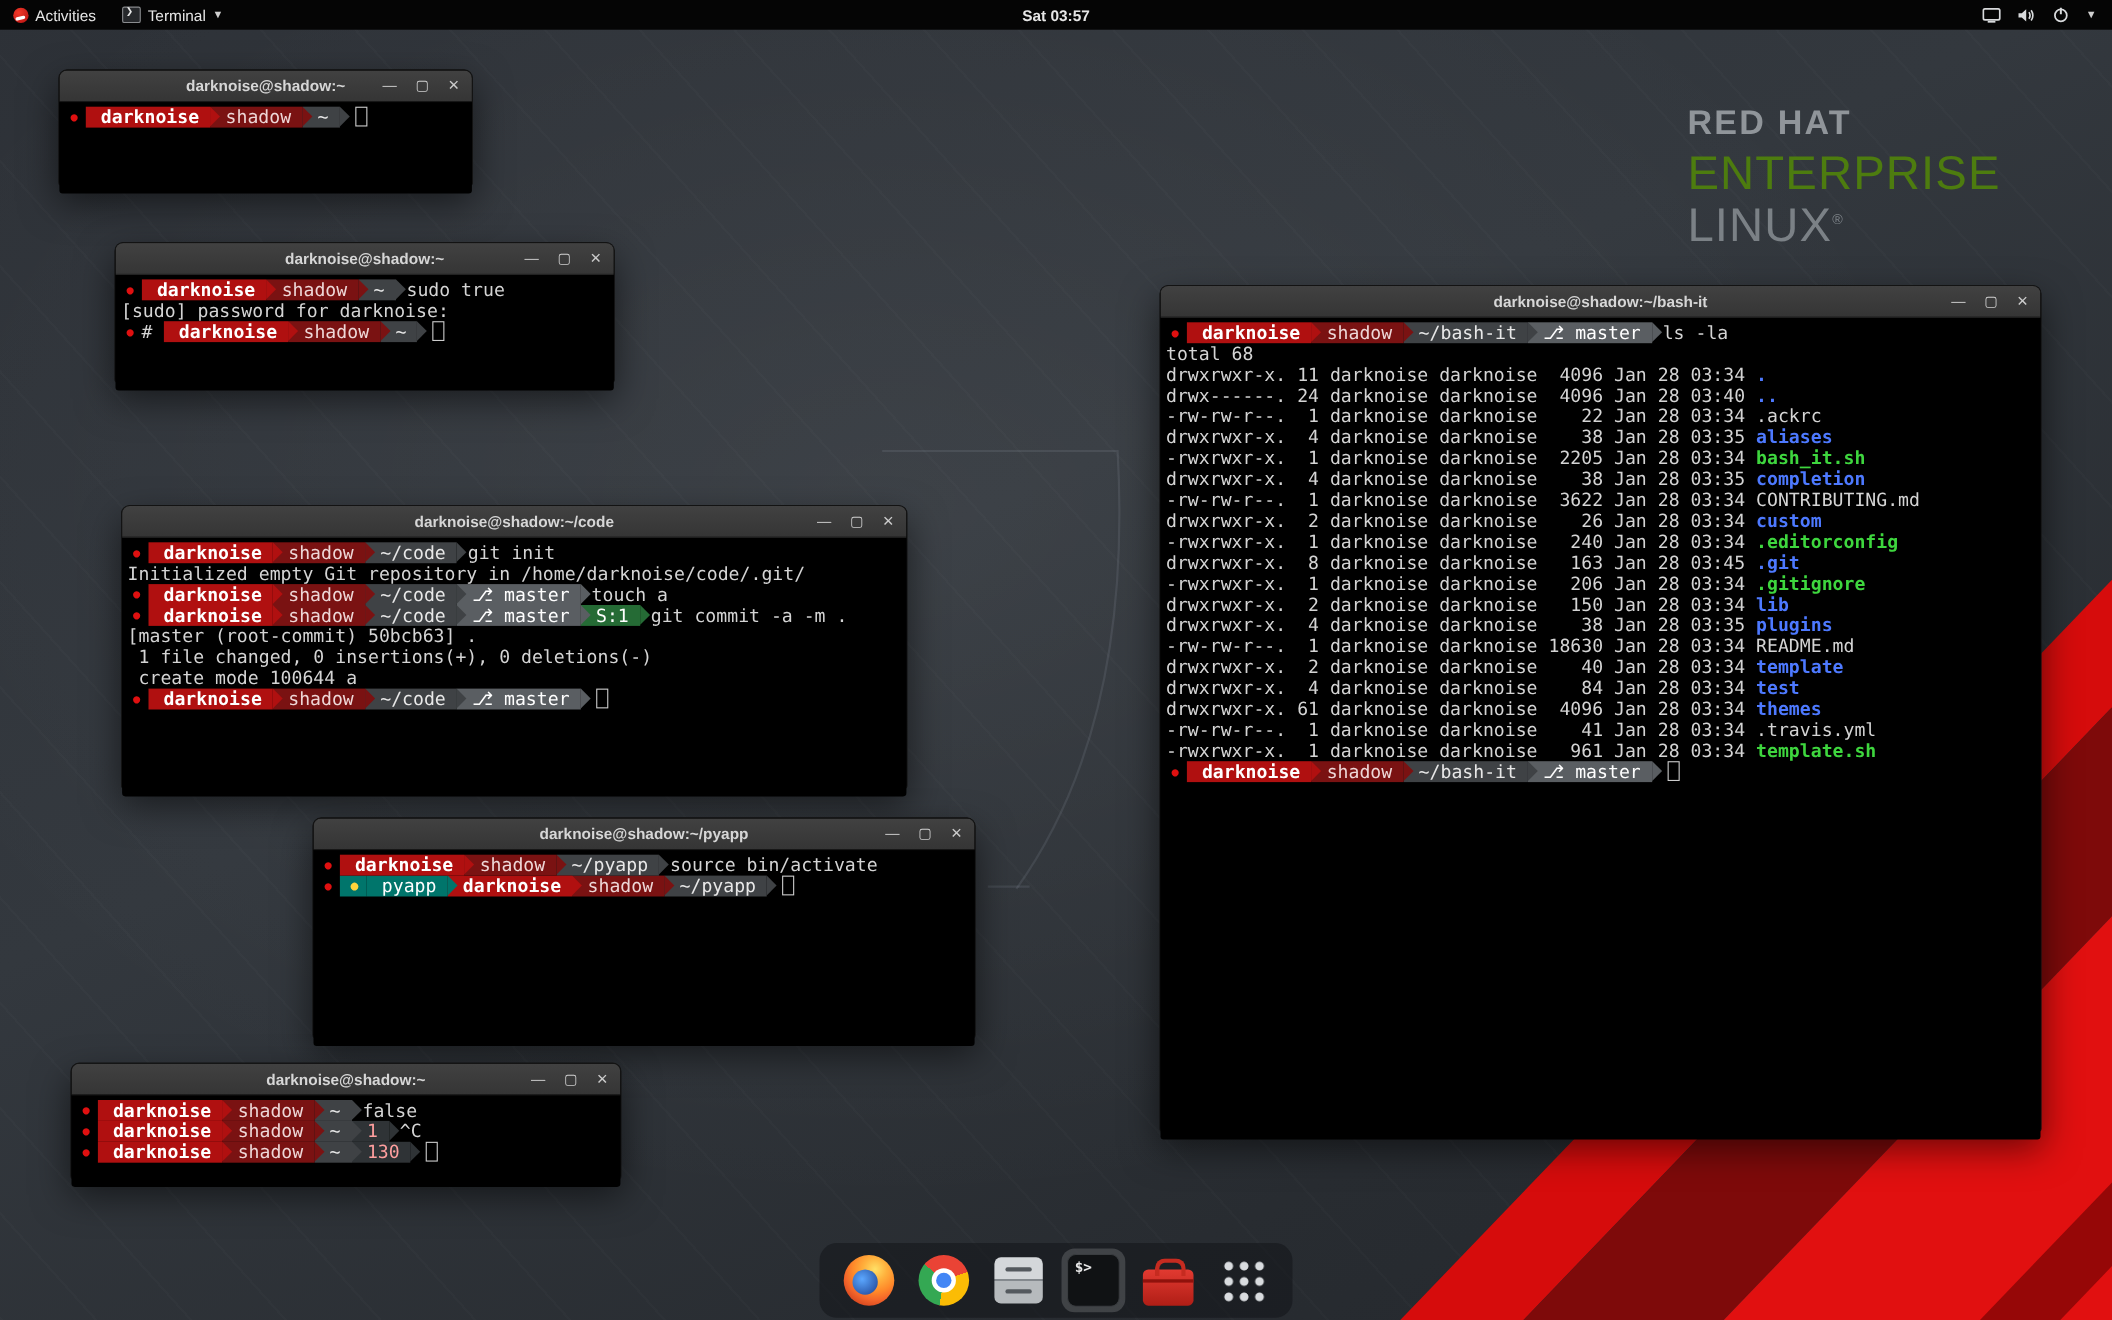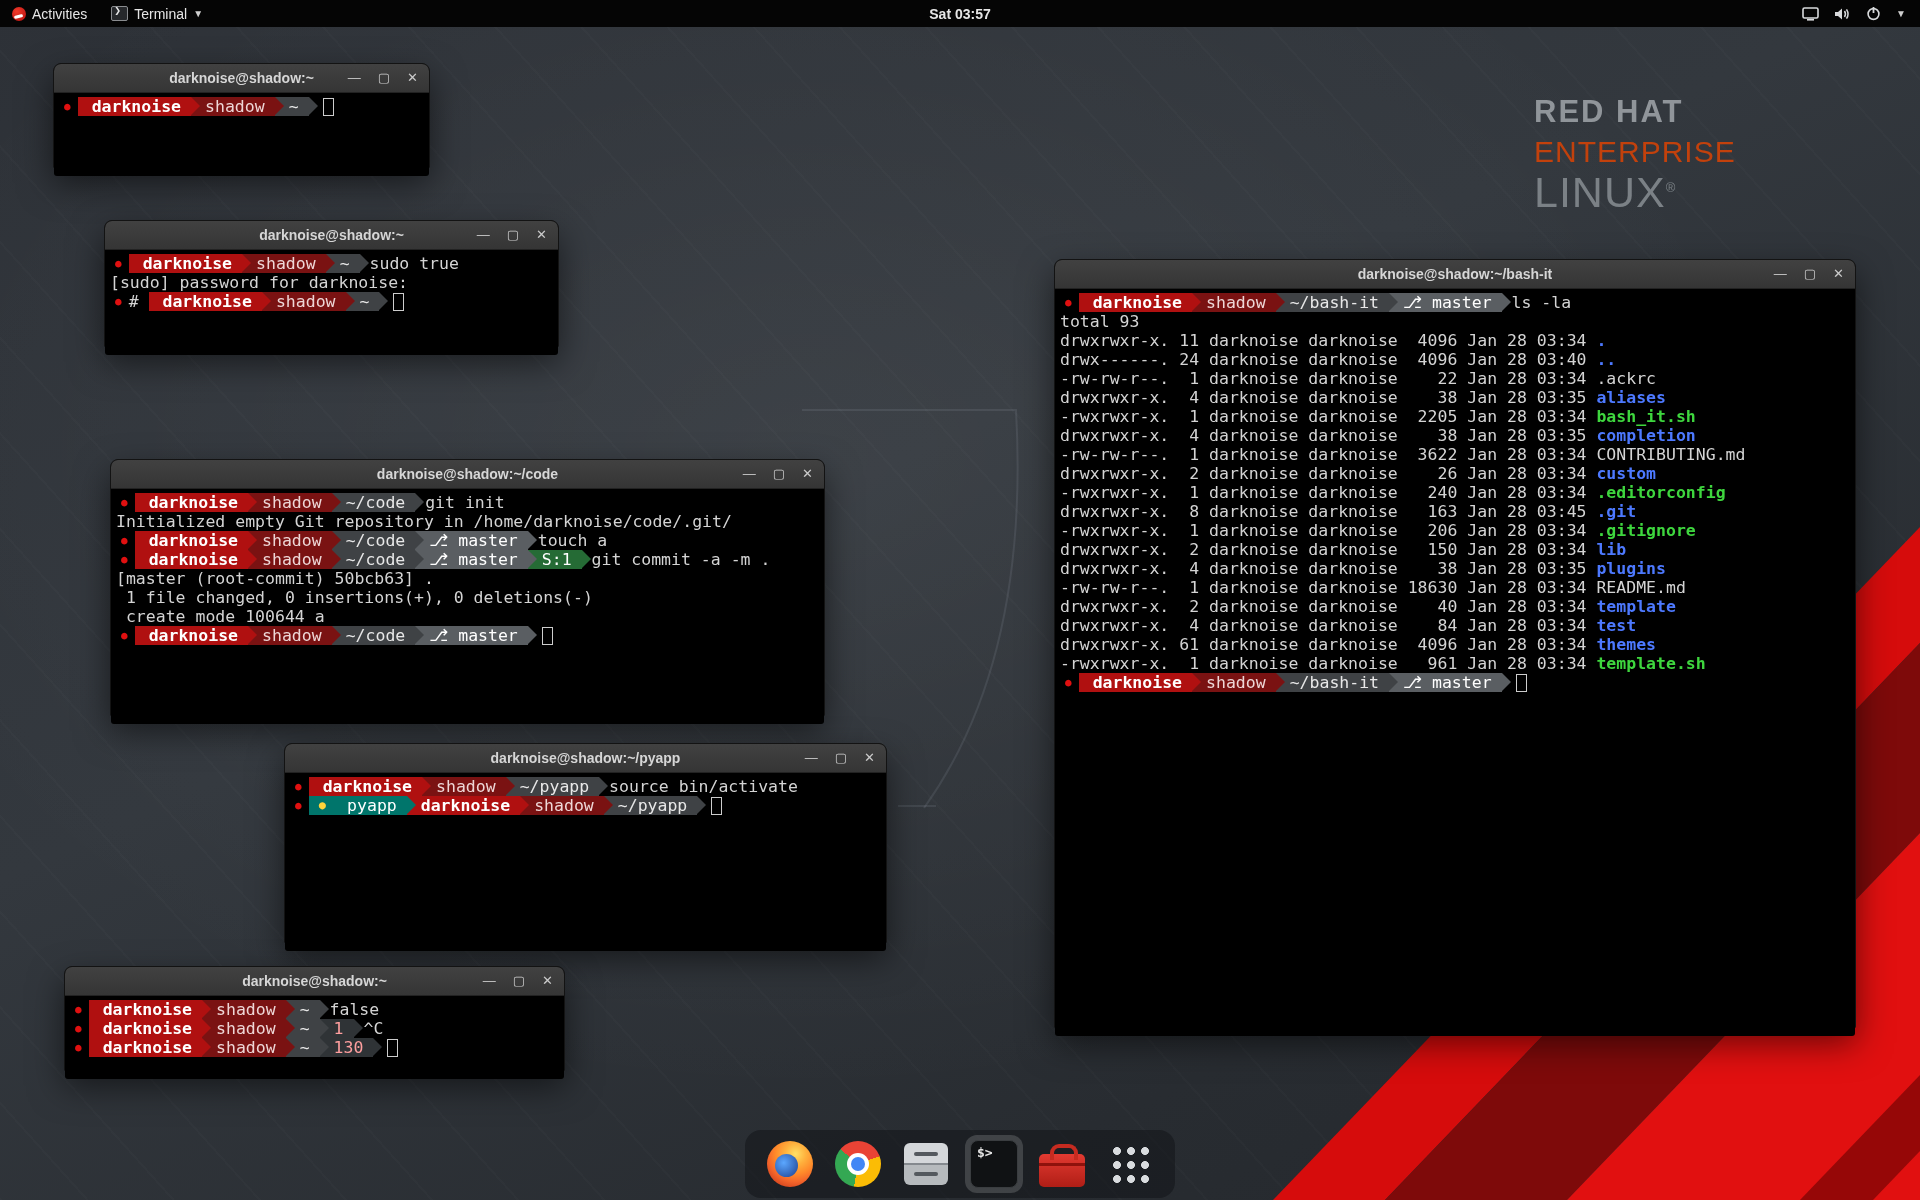--- a/index.html
+++ b/index.html
@@ -9,21 +9,21 @@
   
   .texture{position:absolute;inset:0;z-index:1;pointer-events:none;
     background:repeating-linear-gradient(48deg,rgba(255,255,255,.016) 0 2px,transparent 2px 64px);}
   .vignette{position:absolute;inset:0;z-index:1;pointer-events:none;
     background:radial-gradient(ellipse at 42% 38%,rgba(255,255,255,.05),transparent 62%);}
   .artsvg{position:absolute;inset:0;z-index:1;pointer-events:none;}
 
   
   .brand{position:absolute;left:1534px;top:96px;z-index:2;line-height:1;}
   .brand .l1{font-size:31px;font-weight:bold;letter-spacing:2px;color:#90959a;}
-  .brand .l2{font-size:30px;letter-spacing:1px;color:#c2410c;margin-top:10px;}
+  .brand .l2{font-size:43px;letter-spacing:1px;color:#4d7c0f;margin-top:10px;}
   .brand .l3{font-size:43px;letter-spacing:1px;color:#7b8186;margin-top:4px;}
   .brand sup{font-size:13px;color:#7b8186;}
 
   
   .topbar{position:absolute;top:0;left:0;right:0;height:27px;background:#050505;z-index:100;
     display:flex;align-items:center;color:#e6e6e6;font-size:14px;}
   .tb-item{display:flex;align-items:center;gap:6px;padding:0 12px;height:100%;cursor:default;}
   .hat-ico{width:14px;height:14px;border-radius:50%;background:radial-gradient(circle at 35% 32%,#f13a2a,#b50f0f);position:relative;}
   .hat-ico::after{content:"";position:absolute;left:2px;bottom:3px;width:9px;height:3px;background:#fff;border-radius:2px;transform:rotate(-14deg);}
   .term-ico{width:15px;height:13px;background:#26282b;border:1px solid #8a8c8f;border-radius:2px;position:relative;}
@@ -240,38 +240,39 @@
   <div class="tb">
     <span class="tbt">darknoise@shadow:~/bash-it</span>
     <span class="tbc">
       <span class="tbb">—</span>
       <span class="tbb">▢</span>
       <span class="tbb">✕</span>
     </span>
   </div>
   <div class="tbody">
       <div class="tl"><span class="tk-hat">●</span><span class="tk-u seg" style="z-index: 49;">darknoise</span><span class="tk-h seg" style="z-index: 48;">shadow</span><span class="tk-p seg" style="z-index: 47;">~/bash-it</span><span class="tk-b seg" style="z-index: 46;">⎇ master</span><span class="tk-t"> ls -la</span></div>
-      <div class="tl"><span class="tk-t">total 93</span></div>
+      <div class="tl"><span class="tk-t">total 68</span></div>
       <div class="tl"><span class="tk-t">drwxrwxr-x. 11 darknoise darknoise  4096 Jan 28 03:34 </span><span class="tk-dir">.</span></div>
       <div class="tl"><span class="tk-t">drwx------. 24 darknoise darknoise  4096 Jan 28 03:40 </span><span class="tk-dir">..</span></div>
       <div class="tl"><span class="tk-t">-rw-rw-r--.  1 darknoise darknoise    22 Jan 28 03:34 .ackrc</span></div>
       <div class="tl"><span class="tk-t">drwxrwxr-x.  4 darknoise darknoise    38 Jan 28 03:35 </span><span class="tk-dir">aliases</span></div>
       <div class="tl"><span class="tk-t">-rwxrwxr-x.  1 darknoise darknoise  2205 Jan 28 03:34 </span><span class="tk-exe">bash_it.sh</span></div>
       <div class="tl"><span class="tk-t">drwxrwxr-x.  4 darknoise darknoise    38 Jan 28 03:35 </span><span class="tk-dir">completion</span></div>
       <div class="tl"><span class="tk-t">-rw-rw-r--.  1 darknoise darknoise  3622 Jan 28 03:34 CONTRIBUTING.md</span></div>
       <div class="tl"><span class="tk-t">drwxrwxr-x.  2 darknoise darknoise    26 Jan 28 03:34 </span><span class="tk-dir">custom</span></div>
       <div class="tl"><span class="tk-t">-rwxrwxr-x.  1 darknoise darknoise   240 Jan 28 03:34 </span><span class="tk-exe">.editorconfig</span></div>
       <div class="tl"><span class="tk-t">drwxrwxr-x.  8 darknoise darknoise   163 Jan 28 03:45 </span><span class="tk-dir">.git</span></div>
       <div class="tl"><span class="tk-t">-rwxrwxr-x.  1 darknoise darknoise   206 Jan 28 03:34 </span><span class="tk-exe">.gitignore</span></div>
       <div class="tl"><span class="tk-t">drwxrwxr-x.  2 darknoise darknoise   150 Jan 28 03:34 </span><span class="tk-dir">lib</span></div>
       <div class="tl"><span class="tk-t">drwxrwxr-x.  4 darknoise darknoise    38 Jan 28 03:35 </span><span class="tk-dir">plugins</span></div>
       <div class="tl"><span class="tk-t">-rw-rw-r--.  1 darknoise darknoise 18630 Jan 28 03:34 README.md</span></div>
       <div class="tl"><span class="tk-t">drwxrwxr-x.  2 darknoise darknoise    40 Jan 28 03:34 </span><span class="tk-dir">template</span></div>
       <div class="tl"><span class="tk-t">drwxrwxr-x.  4 darknoise darknoise    84 Jan 28 03:34 </span><span class="tk-dir">test</span></div>
       <div class="tl"><span class="tk-t">drwxrwxr-x. 61 darknoise darknoise  4096 Jan 28 03:34 </span><span class="tk-dir">themes</span></div>
+      <div class="tl"><span class="tk-t">-rw-rw-r--.  1 darknoise darknoise    41 Jan 28 03:34 .travis.yml</span></div>
       <div class="tl"><span class="tk-t">-rwxrwxr-x.  1 darknoise darknoise   961 Jan 28 03:34 </span><span class="tk-exe">template.sh</span></div>
       <div class="tl"><span class="tk-hat">●</span><span class="tk-u seg" style="z-index: 49;">darknoise</span><span class="tk-h seg" style="z-index: 48;">shadow</span><span class="tk-p seg" style="z-index: 47;">~/bash-it</span><span class="tk-b seg" style="z-index: 46;">⎇ master</span><span class="tk-cur"></span></div>
     </div>
 </div>
 
 <div class="dock">
   <div class="dtile">
       <div class="ic-firefox"></div>
     </div>
   <div class="dtile">

